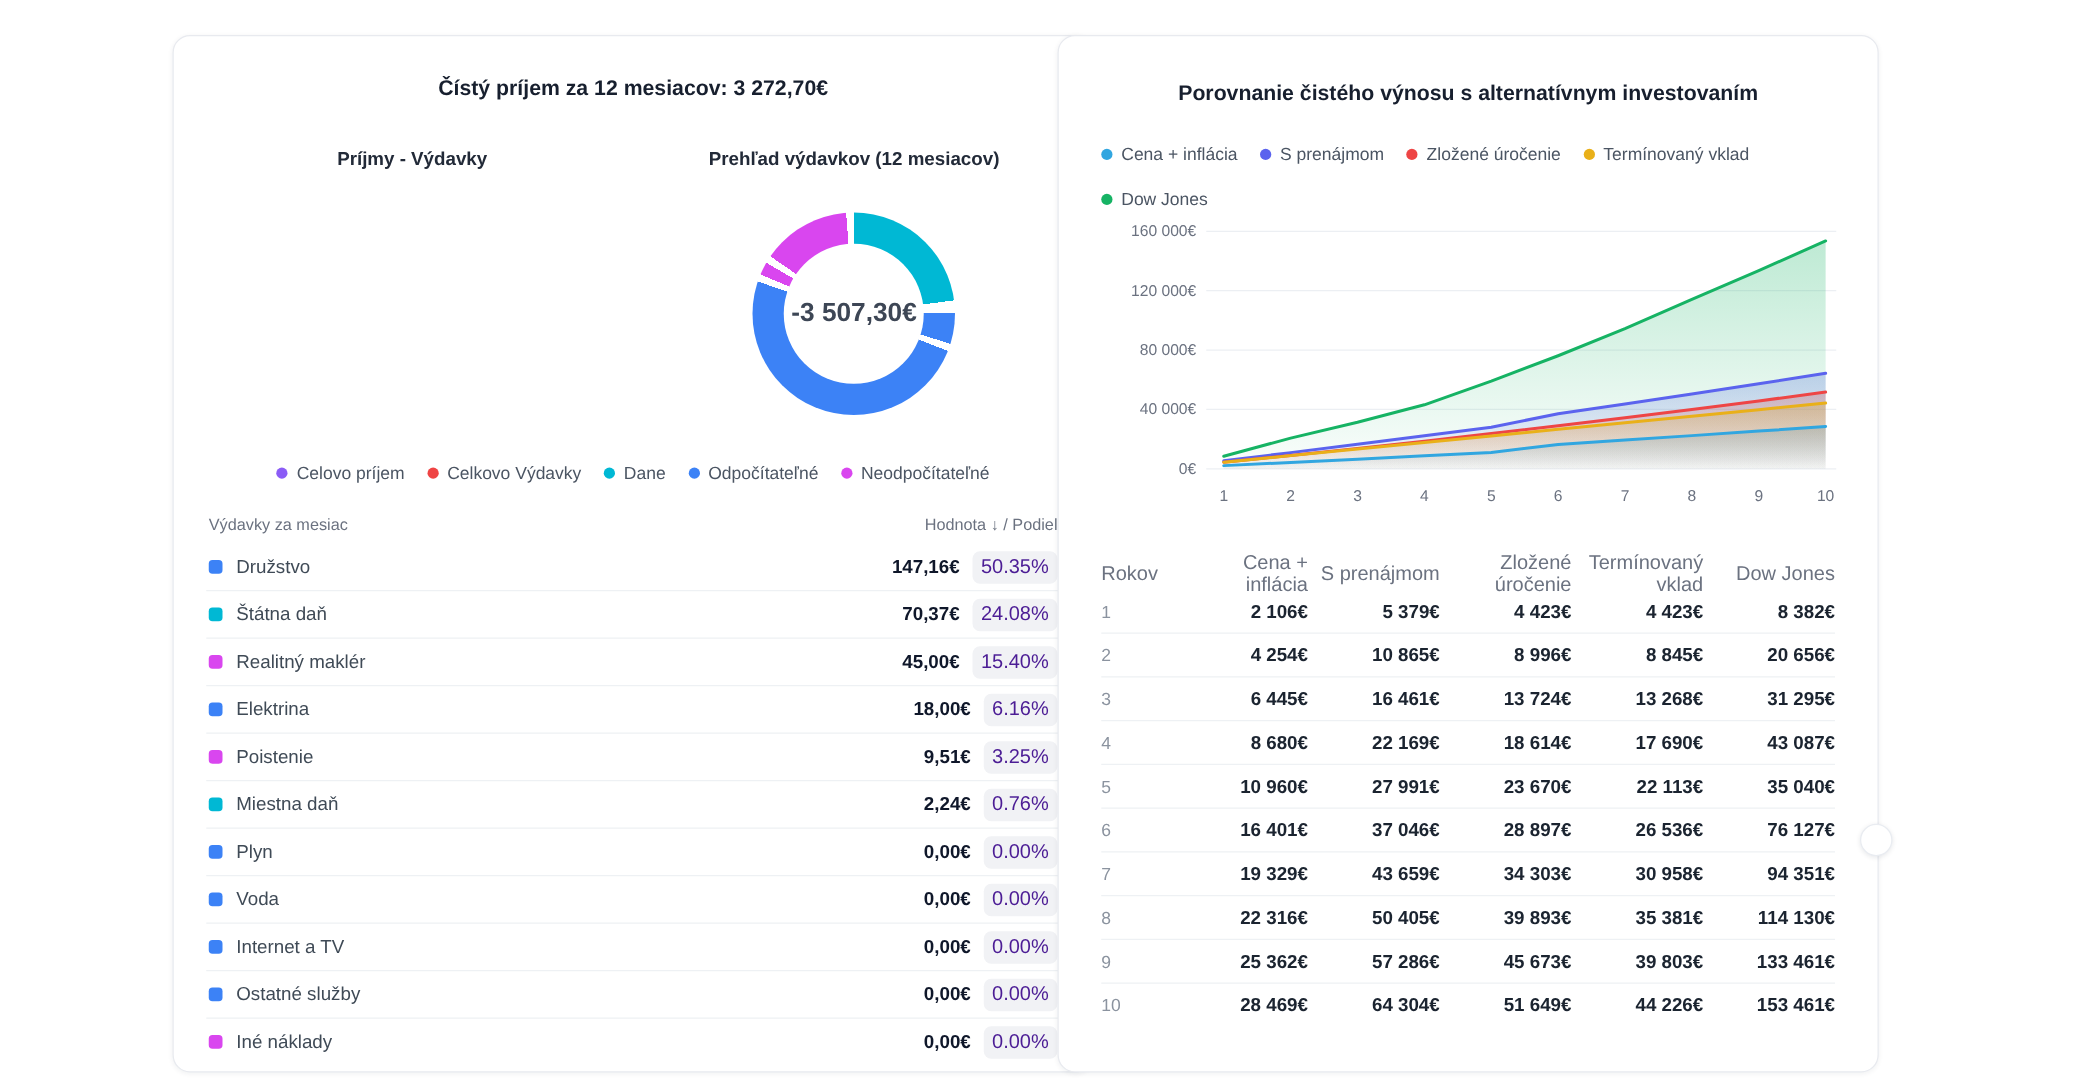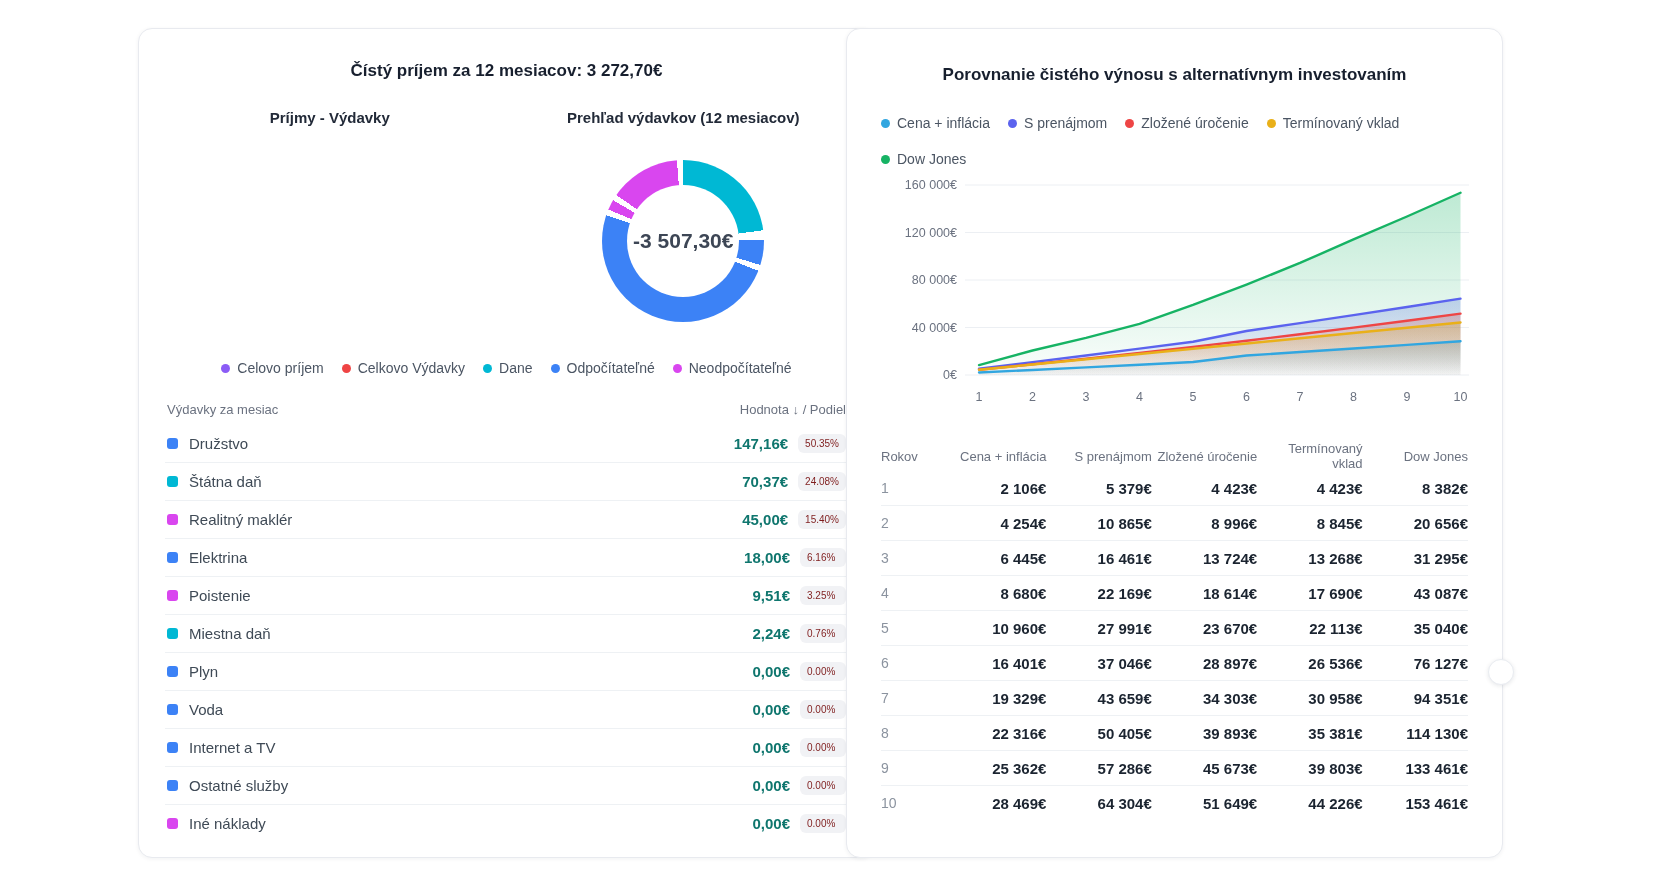--- a/index.html
+++ b/index.html
@@ -3,50 +3,50 @@
 <meta charset="utf-8">
 <style>
   html,body{margin:0;padding:0;background:#ffffff;font-family:"Liberation Sans",sans-serif;}
   body{width:1669px;height:870px;position:relative;overflow:hidden;-webkit-font-smoothing:antialiased;}
   .card{position:absolute;top:28px;background:#ffffff;border:1px solid #e8eaef;border-radius:14px;
         box-shadow:0 1px 4px rgba(20,30,50,.06);box-sizing:border-box;}
   #left-card{left:138px;width:737px;height:830px;padding:24px 26px;}
   #right-card{left:846px;width:657px;height:830px;padding:28px 34px;}
   .card-title{text-align:center;font-size:17px;font-weight:bold;color:#171f2e;margin-top:8px;}
   
-  .donut-row{display:flex;margin-top:28px;gap:24px;}
+  .donut-row{display:flex;margin-top:38px;gap:24px;}
   .donut-col{flex:1;display:flex;flex-direction:column;align-items:center;}
   .donut-subtitle{font-size:15px;font-weight:bold;color:#222a38;}
   .donut{width:162px;height:162px;border-radius:50%;margin-top:34px;position:relative;}
   .donut-hole{position:absolute;left:25px;top:25px;width:112px;height:112px;border-radius:50%;background:#ffffff;
               display:flex;align-items:center;justify-content:center;}
   .donut-center{font-size:21px;font-weight:600;color:#3d4655;}
   
   .legend{display:flex;justify-content:center;flex-wrap:wrap;gap:8px 18px;margin-top:38px;}
   .legend.left-align{justify-content:flex-start;margin-top:30px;row-gap:10px;}
   .legend-item{display:inline-flex;align-items:center;font-size:14px;color:#4b5563;cursor:pointer;}
   .legend-dot{width:9px;height:9px;border-radius:50%;margin-right:7px;flex:0 0 auto;}
   .legend-break{flex-basis:100%;height:0;}
   
   .exp-header{display:flex;justify-content:space-between;align-items:center;margin-top:26px;
               font-size:13px;color:#6b7280;padding:0 2px 8px 2px;}
   .exp-rows{}
   .exp-row{display:flex;align-items:center;height:37px;padding:0 2px;}
   .exp-row + .exp-row{border-top:1px solid #eef1f4;}
   .exp-square{width:11px;height:11px;border-radius:3px;margin-right:11px;flex:0 0 auto;}
   .exp-label{font-size:15px;color:#3f4a56;flex:1;}
-  .exp-value{font-size:15px;font-weight:bold;color:#0f766e;text-align:right;min-width:80px;}
-  .exp-badge{display:inline-block;margin-left:10px;background:#f1f2f5;color:#7f1d1d;font-size:10px;
+  .exp-value{font-size:15px;font-weight:bold;color:#0f172a;text-align:right;min-width:80px;}
+  .exp-badge{display:inline-block;margin-left:10px;background:#f1f2f5;color:#4c1d95;font-size:16px;
              font-weight:500;border-radius:6px;padding:4px 7px;min-width:46px;text-align:left;box-sizing:border-box;}
   
   .chart-wrap{margin-top:4px;}
   
   .inv-table{margin-top:14px;}
   .inv-grid{display:grid;grid-template-columns:60px repeat(5,1fr);align-items:center;}
-  .inv-head{height:30px;font-size:13px;color:#6b7280;}
+  .inv-head{height:30px;font-size:16px;color:#6b7280;}
   .inv-head > div{text-align:right;}
   .inv-head > div:first-child{text-align:left;}
   .inv-row{height:34px;border-bottom:0;}
   .inv-row + .inv-row{border-top:1px solid #eef1f4;}
   .inv-row > div{text-align:right;font-size:15px;font-weight:bold;color:#1b2430;}
   .inv-row > div:first-child{text-align:left;font-weight:normal;font-size:14px;color:#8b939f;}
   
   .edge-handle{position:absolute;right:-12px;top:630px;width:24px;height:24px;border-radius:50%;
                background:#ffffff;border:1px solid #e9ecf1;box-shadow:0 1px 4px rgba(20,30,50,.10);cursor:pointer;}
   svg text{font-family:"Liberation Sans",sans-serif;}

